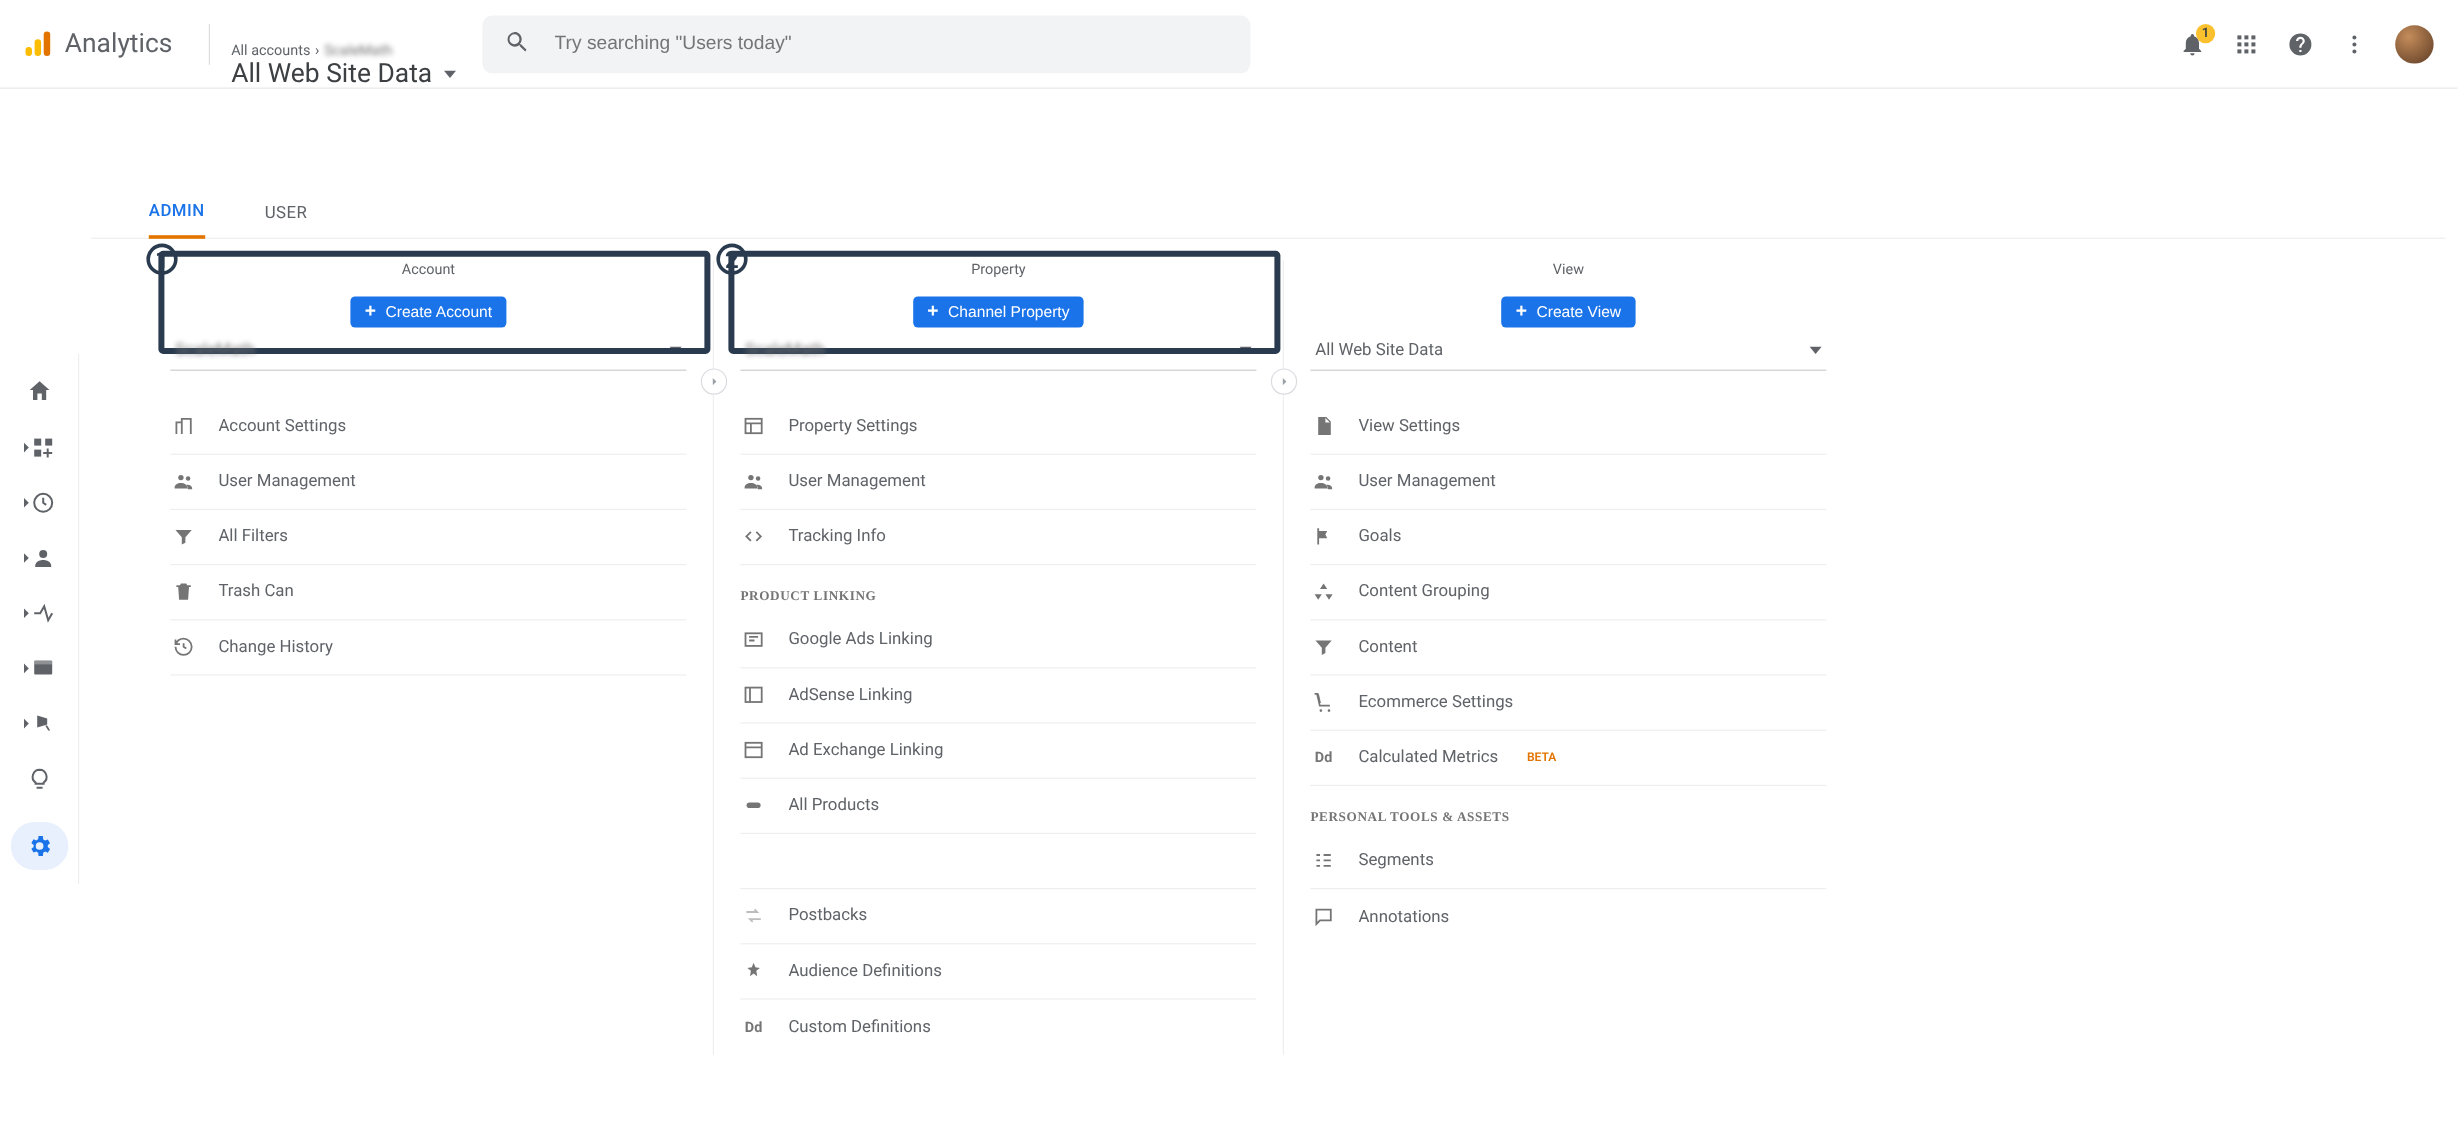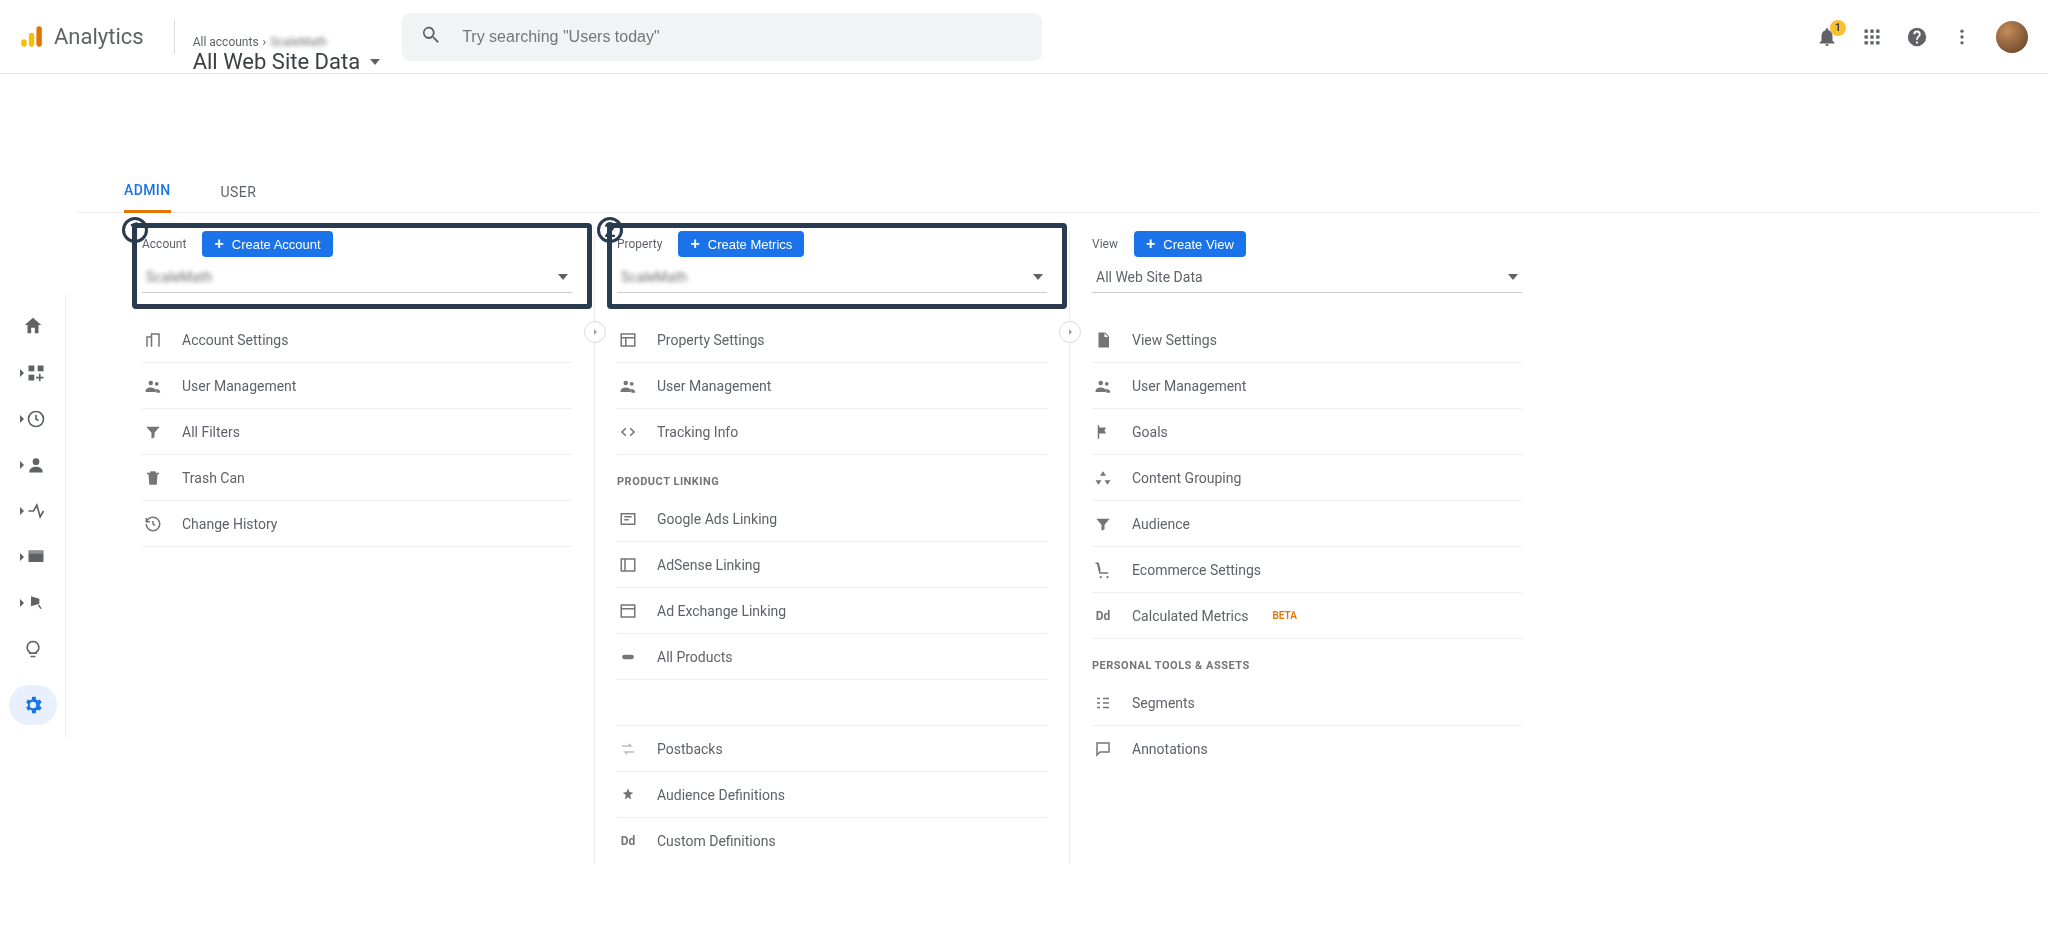--- a/index.html
+++ b/index.html
@@ -175,20 +175,21 @@
   }
   .col-wrap { position:relative; padding: 0 22px; }
   .col-wrap + .col-wrap { border-left:1px solid #eee; }
   .col { width: 430px; }
 
   .col-header {
     display:flex;
     align-items:center;
     gap:16px;
     margin-bottom:4px;
+    flex-direction:column;
   }
   .col-label { font-size:12px; color:#5f6368; }
   .create-btn {
     display:flex; align-items:center; gap:8px;
     background:#1a73e8; color:#fff;
     font-size:13px; font-weight:500;
     padding:5px 12px; border:none; border-radius:4px;
     cursor:pointer;
   }
   .create-btn .plus {
@@ -224,20 +225,21 @@
     height:46px;
     border-bottom:1px solid #eee;
     color:#5f6368; font-size:14px;
     cursor:pointer;
   }
   .menu-item .mi-icon { width:22px; display:flex; justify-content:center; color:#757575;}
   .menu-item .beta { font-size:10px; color:#e37400; font-weight:600; margin-left:6px;}
   .section-label {
     font-size:11px; letter-spacing:0.5px; color:#757575; font-weight:700;
     margin:20px 0 8px 0;
+    font-family:Liberation Serif, serif;
   }
   .menu-blank { height:46px; border-bottom:1px solid #eee; }
 
   .xfer-circle {
     position:absolute;
     width:22px;height:22px;border:1px solid #dadce0;border-radius:50%;
     background:#fff;display:flex;align-items:center;justify-content:center;
     color:#9aa0a6;
   }
 </style>
@@ -456,21 +458,21 @@
               <path d="M10 6l6 6-6 6V6z"></path>
             </svg>
         </div>
         <div class="ann-num" style="top:-14px;left:2px;">2</div>
         <div class="ann-box" style="top:-8px;left:12px;width:460px;height:86px;"></div>
         <div class="col">
           <div class="col-header">
             <span class="col-label">Property</span>
             <button class="create-btn">
               <span class="plus">+</span>
-              <span>Create Metrics</span>
+              <span>Channel Property</span>
             </button>
           </div>
           <div class="selector">
             <span class="blurred">ScaleMath</span>
             <span class="caret-down"></span>
           </div>
 
           <div class="menu-list">
             <div class="menu-item">
               <span class="mi-icon">
@@ -619,21 +621,21 @@
                   </svg>
                 </span>
               <span>Content Grouping</span>
             </div>
             <div class="menu-item">
               <span class="mi-icon">
                   <svg width="18" height="18" viewBox="0 0 24 24" fill="#757575">
                     <path d="M3 5h18l-7 8v6l-4 2v-8L3 5z"></path>
                   </svg>
                 </span>
-              <span>Audience</span>
+              <span>Content</span>
             </div>
             <div class="menu-item">
               <span class="mi-icon">
                   <svg width="18" height="18" viewBox="0 0 24 24" fill="#757575">
                     <path d="M7 4h14l-2 9H9L7 4zM5 2H2v2h2l3 13h12v-2H8.5L8 13h11l2-9H7L6 2H5zM9 20a1.5 1.5 0 100 3 1.5 1.5 0 000-3zm9 0a1.5 1.5 0 100 3 1.5 1.5 0 000-3z"></path>
                   </svg>
                 </span>
               <span>Ecommerce Settings</span>
             </div>
             <div class="menu-item">

